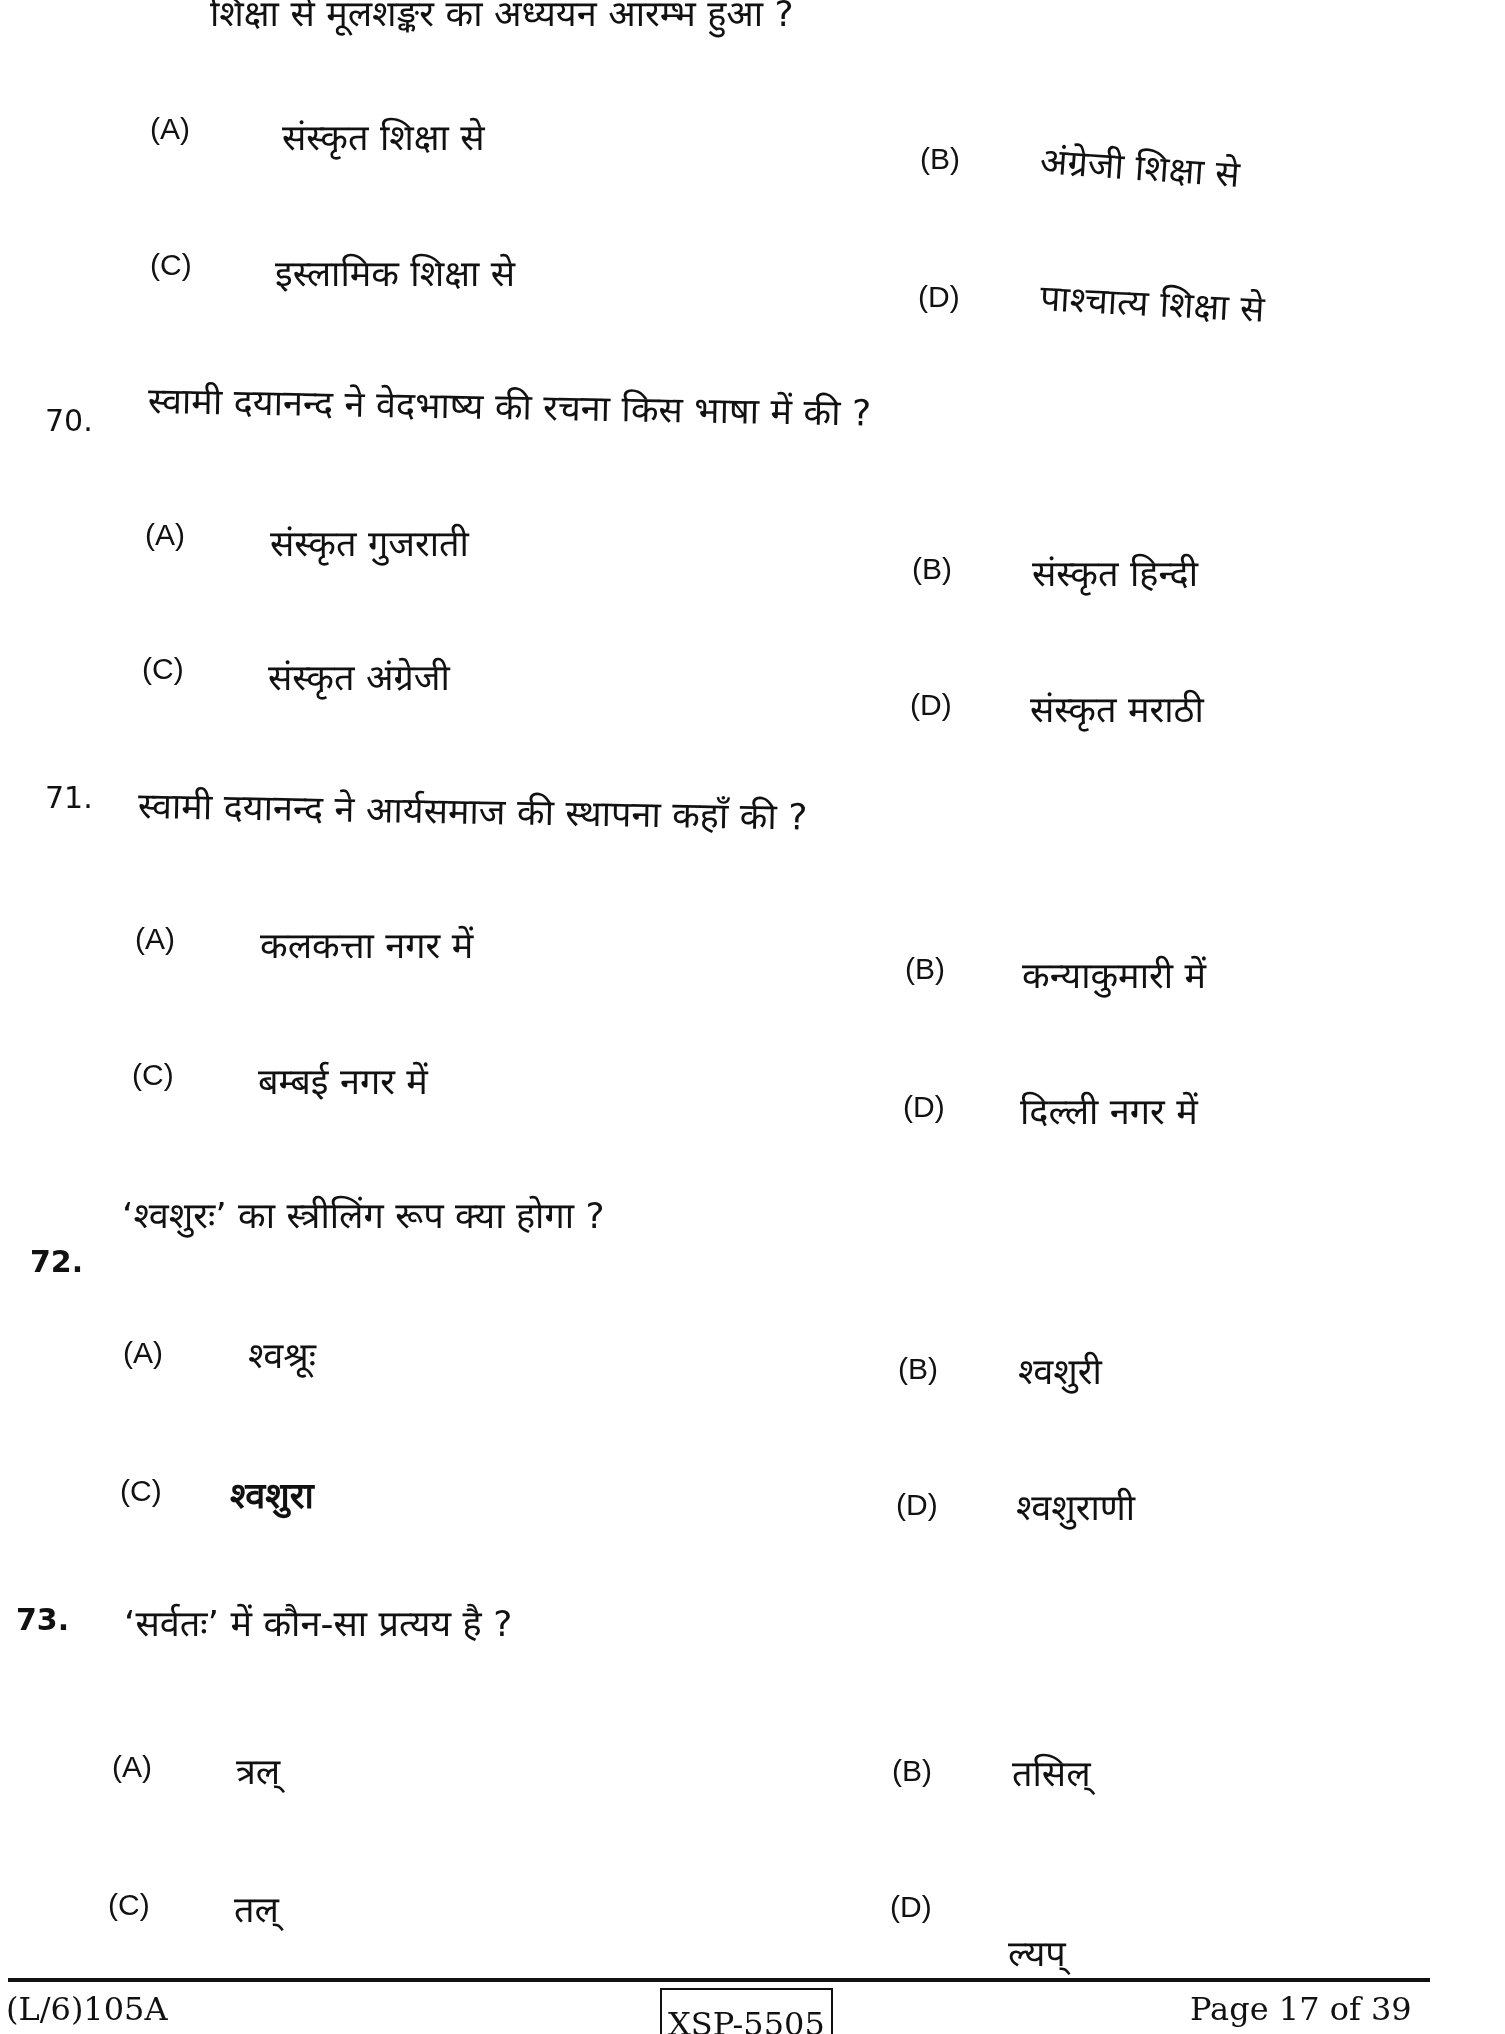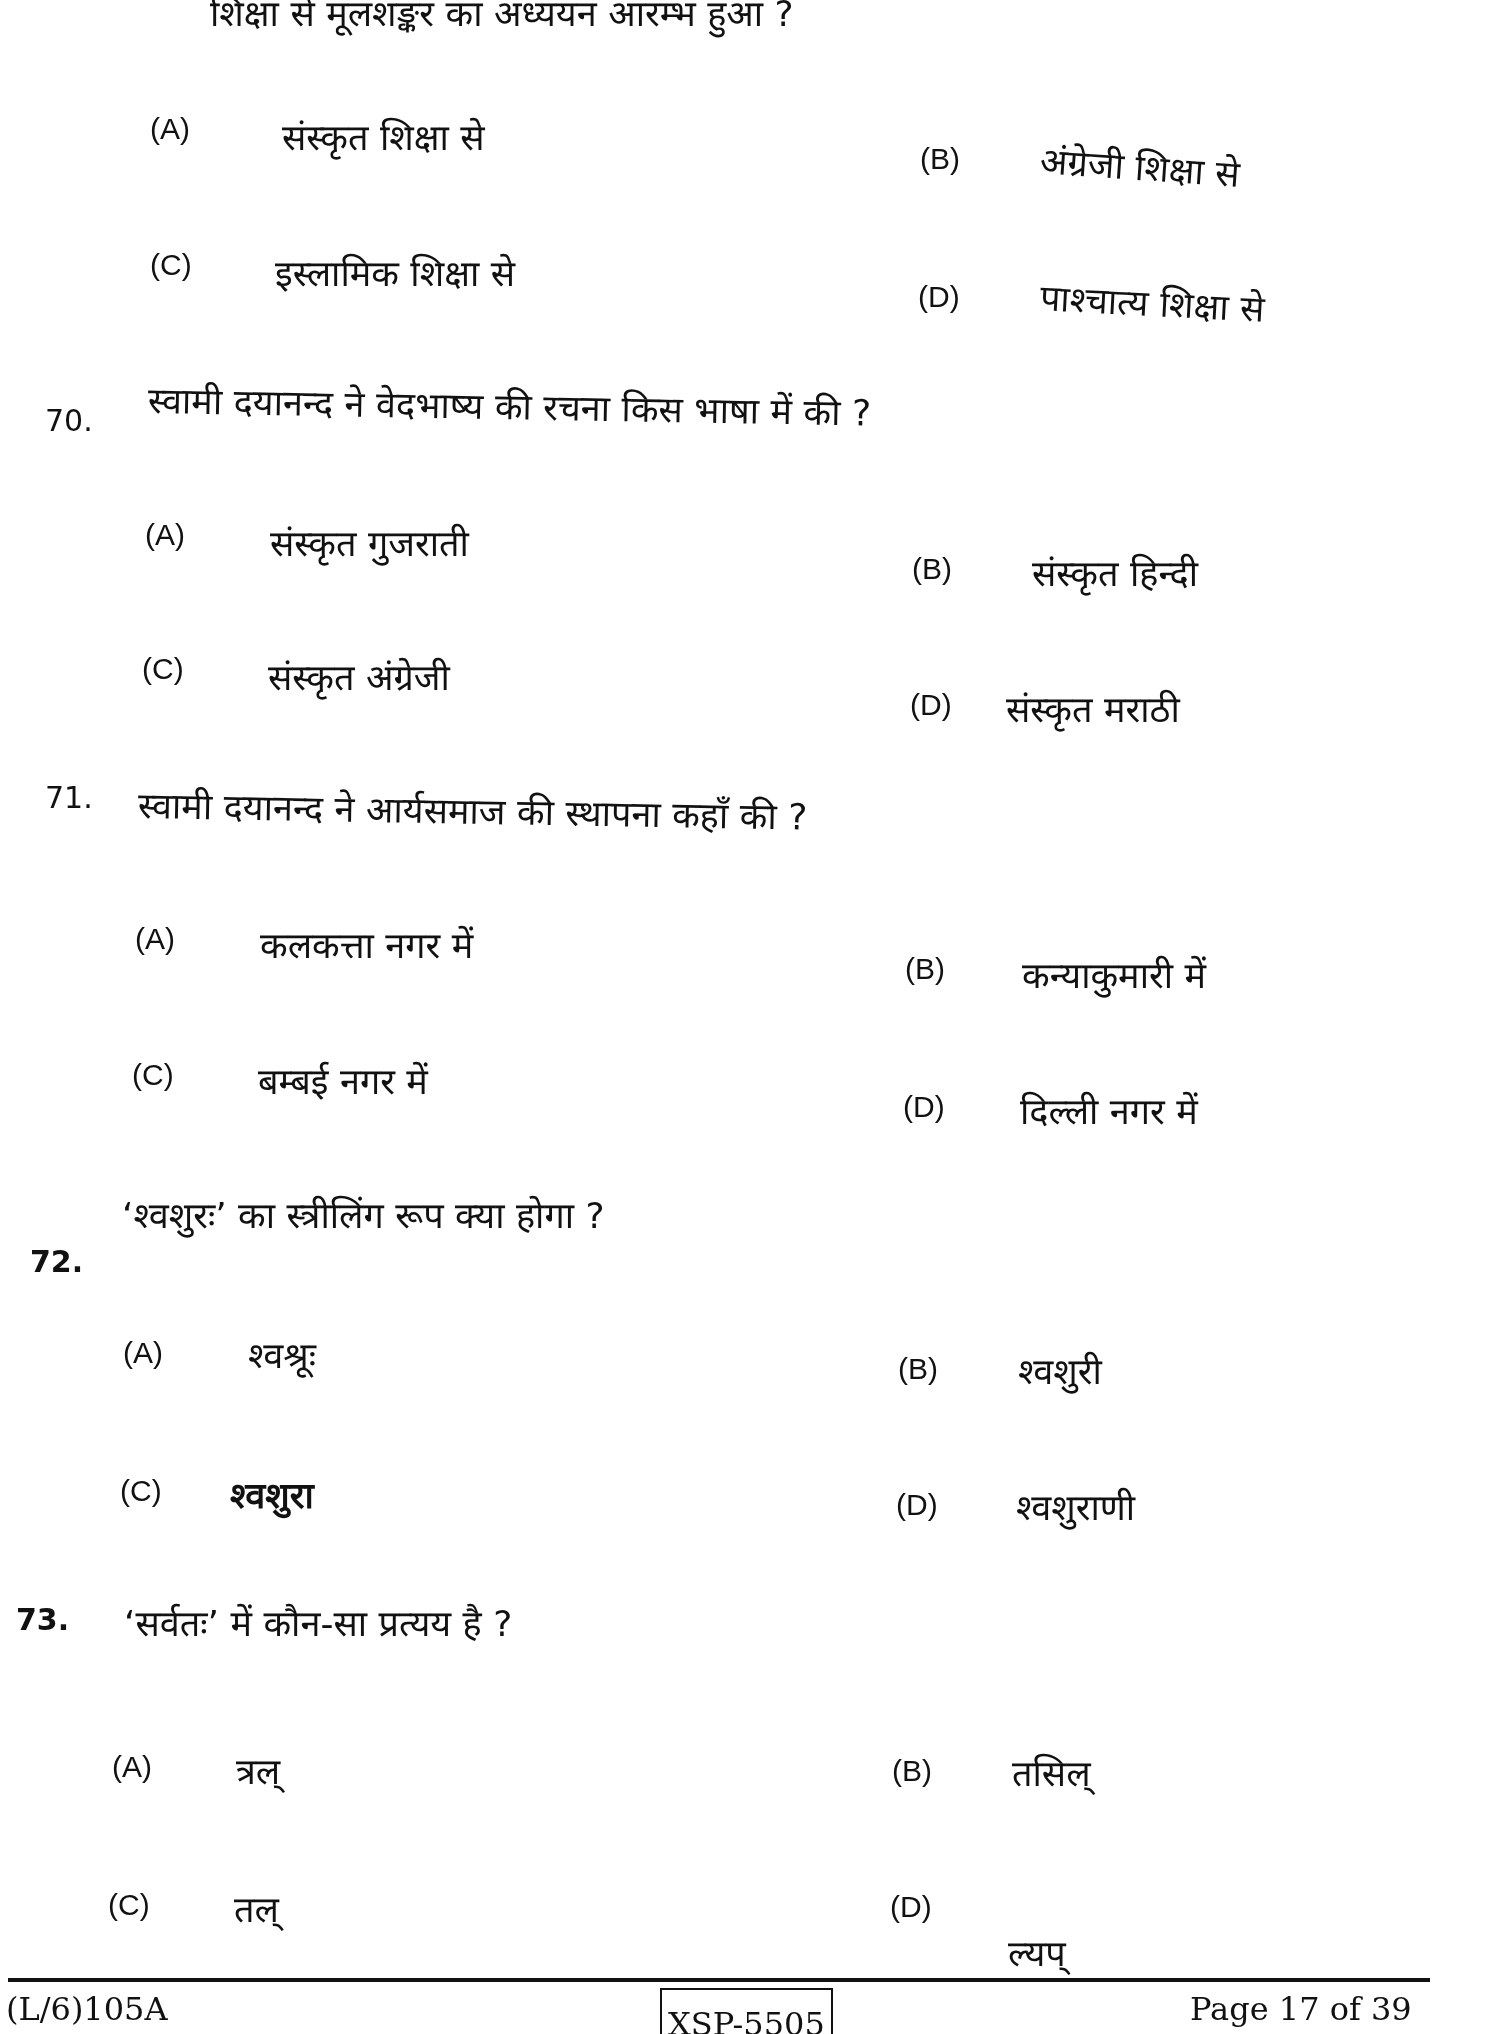--- a/index.html
+++ b/index.html
@@ -32,21 +32,21 @@
 
 <div class="abs qnum" style="left:45px; top:375px;margin-top:28px;">70.</div>
 <div class="abs qtext" style="left:148px; top:375px; transform:rotate(1deg); transform-origin:left;">स्वामी दयानन्द ने वेदभाष्य की रचना किस भाषा में की ?</div>
 <div class="abs opt-letter" style="left:145px; top:518px;">(A)</div>
 <div class="abs opt-text" style="left:270px; top:518px;">संस्कृत गुजराती</div>
 <div class="abs opt-letter" style="left:912px; top:552px;">(B)</div>
 <div class="abs opt-text" style="left:1032px; top:548px;">संस्कृत हिन्दी</div>
 <div class="abs opt-letter" style="left:142px; top:652px;">(C)</div>
 <div class="abs opt-text" style="left:268px; top:652px;">संस्कृत अंग्रेजी</div>
 <div class="abs opt-letter" style="left:910px; top:688px;">(D)</div>
-<div class="abs opt-text" style="left:1006px; top:684px;">संस्कृत मराठी</div>
+<div class="abs opt-text" style="left:1030px; top:684px;">संस्कृत मराठी</div>
 
 <div class="abs qnum" style="left:45px; top:780px;">71.</div>
 <div class="abs qtext" style="left:138px; top:780px; transform:rotate(1deg); transform-origin:left;">स्वामी दयानन्द ने आर्यसमाज की स्थापना कहाँ की ?</div>
 <div class="abs opt-letter" style="left:135px; top:922px;">(A)</div>
 <div class="abs opt-text" style="left:260px; top:920px;">कलकत्ता नगर में</div>
 <div class="abs opt-letter" style="left:905px; top:952px;">(B)</div>
 <div class="abs opt-text" style="left:1022px; top:950px;">कन्याकुमारी में</div>
 <div class="abs opt-letter" style="left:132px; top:1058px;">(C)</div>
 <div class="abs opt-text" style="left:258px; top:1056px;">बम्बई नगर में</div>
 <div class="abs opt-letter" style="left:903px; top:1090px;">(D)</div>

